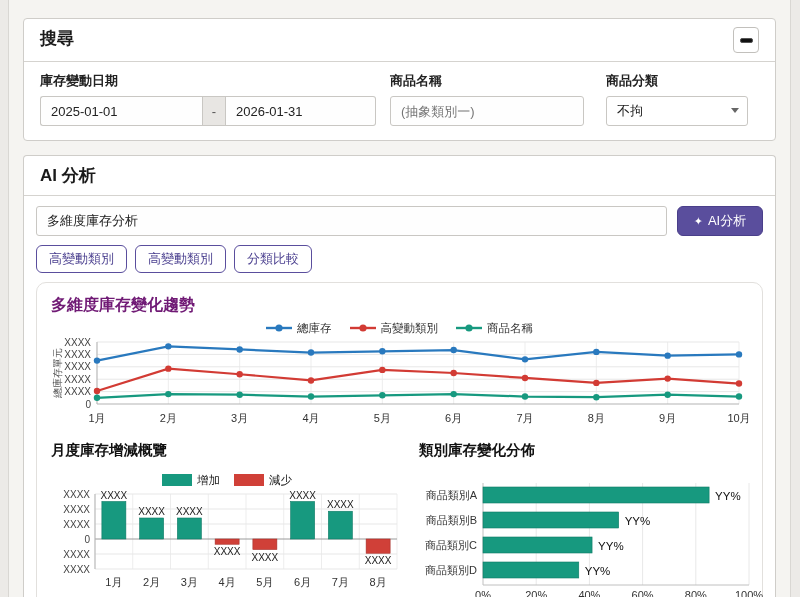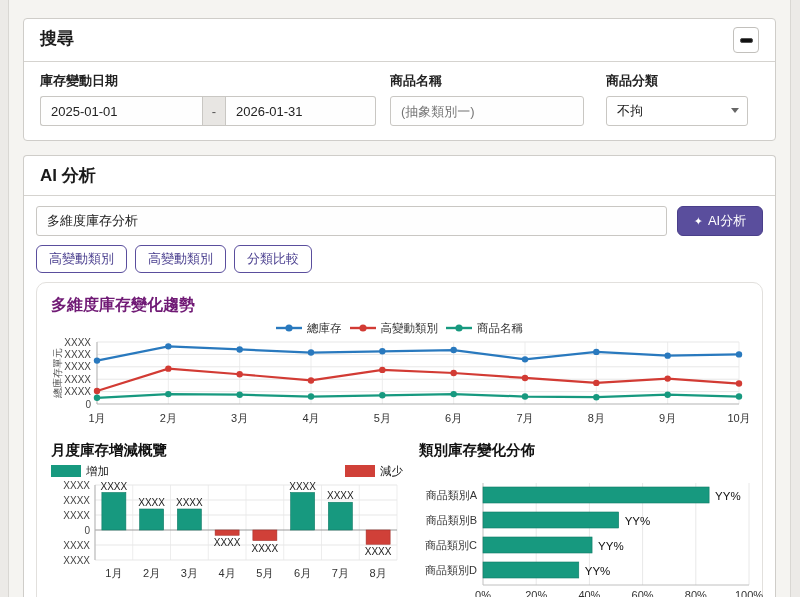--- a/index.html
+++ b/index.html
@@ -27,26 +27,26 @@
   .ai-panel { margin-top:14px; border-radius:4px 4px 0 0; border-bottom:none; height:455px; }
   .ai-body { padding:10px 12px; }
   .query-row { display:flex; gap:10px; }
   .query-input { flex:1; border-radius:3px; }
   .ai-btn { width:86px; height:30px; background:#5a4e9d; color:#fff; border:1px solid #4a3f8a; border-radius:6px; font-size:13px; font-family:inherit; cursor:pointer; display:flex; align-items:center; justify-content:center; gap:5px; }
   .ai-btn .spark { font-size:11px; }
   .chips { display:flex; gap:8px; margin-top:9px; }
   .chip { border:1px solid #5a4e9d; color:#4a3f8f; background:#fff; border-radius:6px; padding:4px 12px; font-size:13px; cursor:pointer; }
   .chart-card { margin-top:9px; background:#fff; border:1px solid #e2e0dd; border-radius:10px; padding:8px 14px 14px; }
   .main-chart-title { font-size:16px; font-weight:bold; color:#701a75; margin-top:4px; }
-  .legend-row { display:flex; justify-content:center; align-items:center; gap:8px; margin-top:4px; font-size:11.5px; color:#333; height:16px; }
+  .legend-row { display:flex; justify-content:center; align-items:center; gap:18px; margin-top:4px; font-size:11.5px; color:#333; height:16px; }
   .legend-item { display:flex; align-items:center; gap:5px; }
   .charts-row { display:flex; gap:16px; margin-top:10px; }
   .chart-col { flex:1; }
   .sub-title { font-size:14.5px; font-weight:bold; color:#111; }
-  .bar-legend { display:flex; justify-content:space-between; align-items:center; gap:14px; font-size:11.5px; margin-top:3px; height:16px; }
+  .bar-legend { display:flex; justify-content:center; align-items:center; gap:14px; font-size:11.5px; margin-top:12px; height:16px; }
   .hbar-spacer { height:19px; }
   svg text { font-family:"Liberation Sans","DejaVu Sans",sans-serif; }
 </style>
 </head>
 <body>
 
 <div class="app">
 
   <div class="panel">
     <div class="panel-header">

